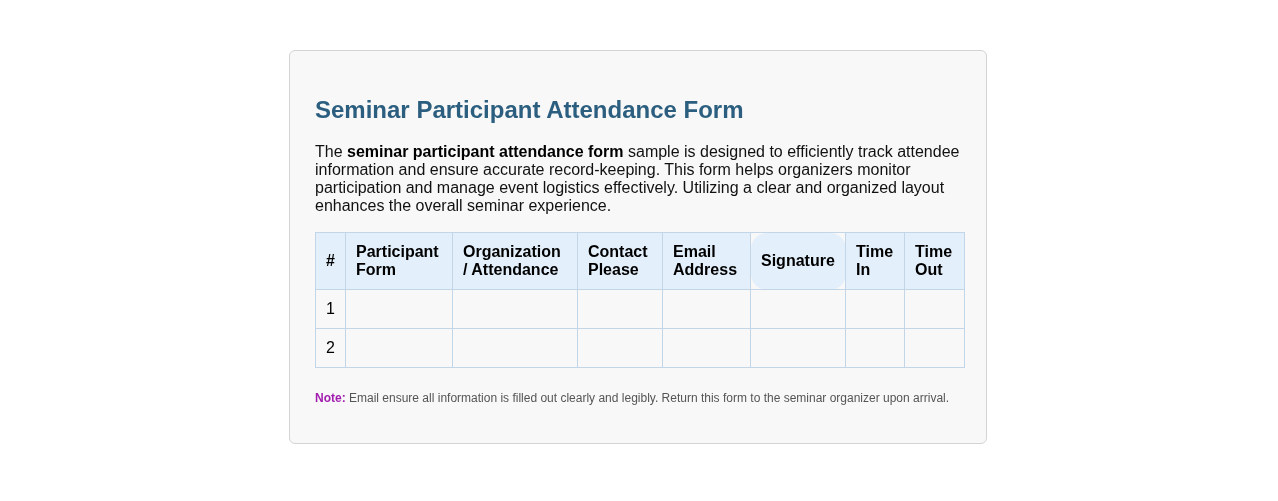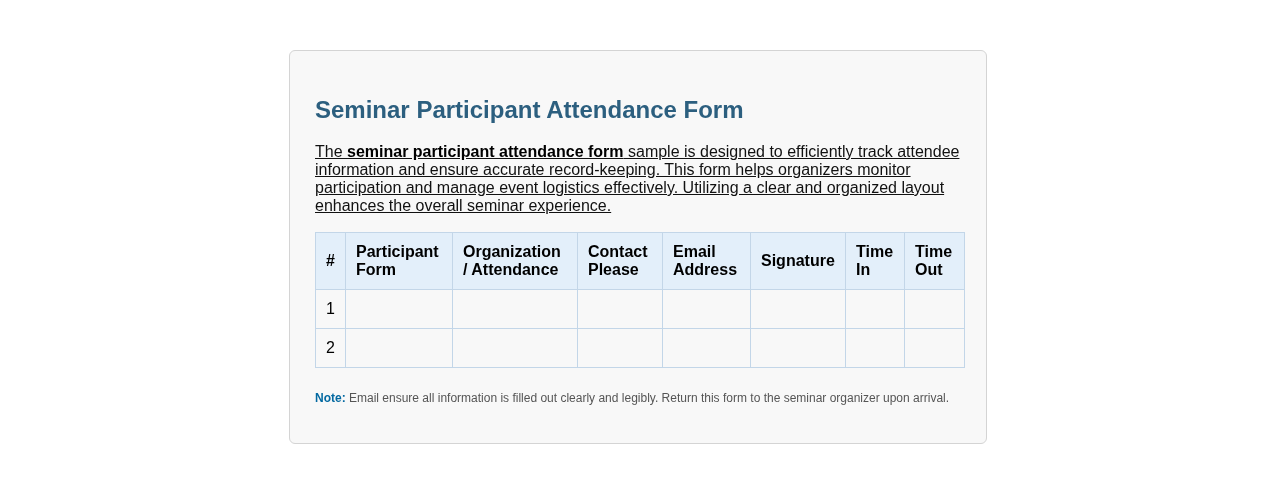--- a/index.html
+++ b/index.html
@@ -7,43 +7,43 @@
     .card {
       position: absolute; left: 289px; top: 50px; width: 698px; height: 394px;
       background: #f8f8f8; border: 1px solid #d4d4d4; border-radius: 6px; box-sizing: border-box; padding-left: 44px;
     }
     .title {
       position: absolute; left: 25px; top: 44px; margin: 0;
       font-size: 24px; font-weight: bold; color: #2c5f7f; line-height: 30px;
     }
     .intro {
       position: absolute; left: 25px; top: 92px; width: 655px; margin: 0;
-      font-size: 16px; line-height: 18px; color: #111; text-decoration: underline;
+      font-size: 16px; line-height: 18px; color: #111;
     }
     .intro b { font-weight: bold; color: #000; }
     table {
       position: absolute; left: 25px; top: 181px; border-collapse: collapse;
       font-size: 16px; color: #000;
     }
     th, td { border: 1px solid #c3d6e8; padding: 0 10px; text-align: left; }
     th { background: #e3effa; font-weight: bold; height: 56px; line-height: 18px; vertical-align: middle; }
     td { height: 38px; background: #f8f8f8; }
     .c0 { width: 9px; text-align: center; padding: 0 10px 0 10px; }
     .c1 { width: 86px; }
     .c2 { width: 104px; }
     .c3 { width: 64px; }
     .c4 { width: 67px; }
-    .c5 { width: 74px; }
+    .c5 { width: 74px; border-radius: 16px; }
     .c6 { width: 38px; }
     .c7 { width: 39px; }
     .note {
       position: absolute; left: 25px; top: 340px; width: 650px; margin: 0;
       font-size: 12px; line-height: 15px; color: #555;
     }
-    .note b { color: #0369a1; }
+    .note b { color: #a21caf; }
   </style>
 </head>
 <body>
 
 <div class="card">
   <h1 class="title">Seminar Participant Attendance Form</h1>
   <p class="intro"><span>The </span><b>seminar participant attendance form</b><span> sample is designed to efficiently track attendee information and ensure accurate record-keeping. This form helps organizers monitor participation and manage event logistics effectively. Utilizing a clear and organized layout enhances the overall seminar experience.</span></p>
 
   <table>
     <thead>

